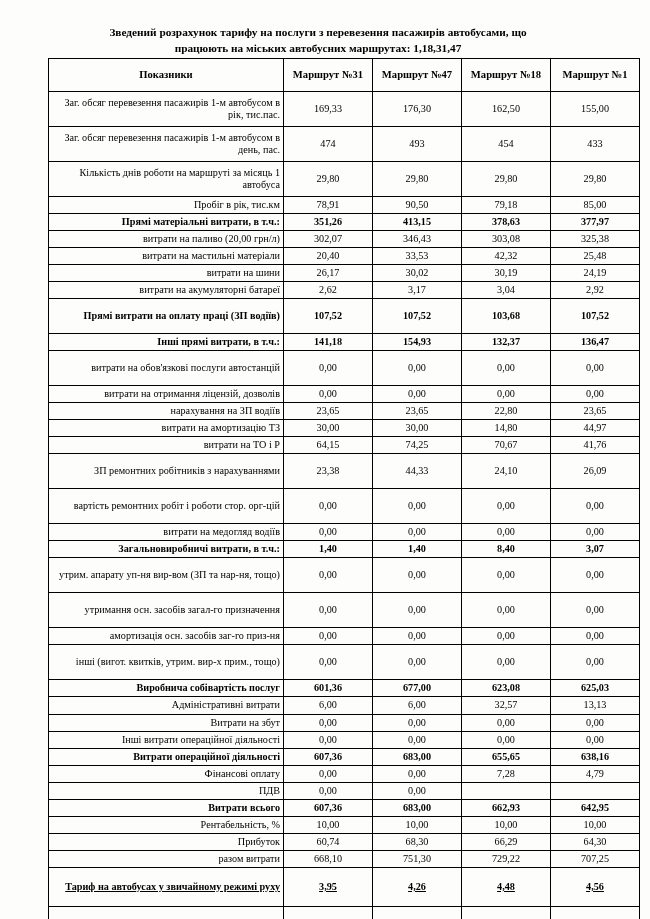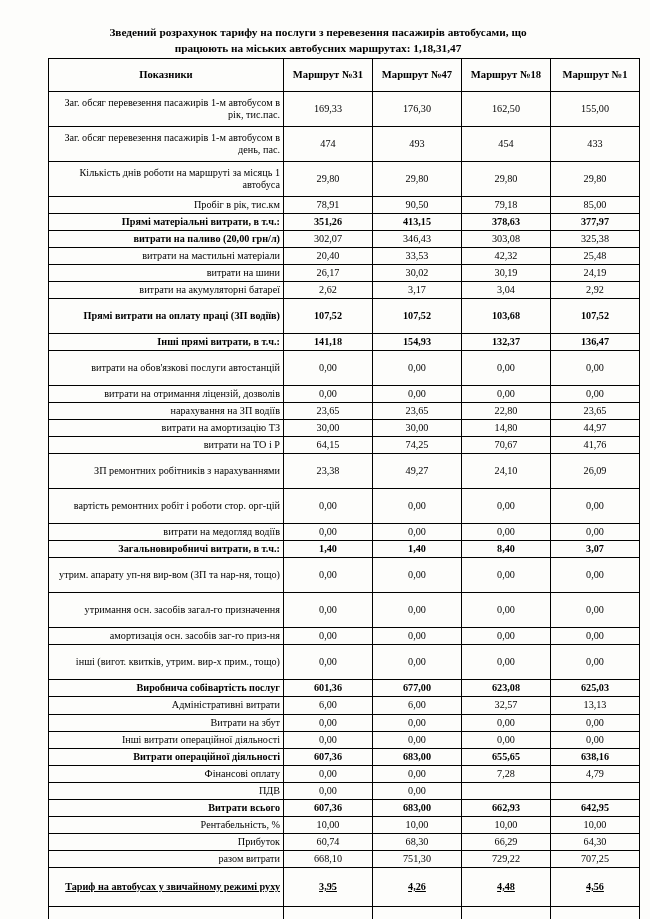--- a/index.html
+++ b/index.html
@@ -124,21 +124,21 @@
             <td class="num col-v">85,00</td>
           </tr>
           <tr class="bold">
             <td class="label col-label">Прямі матеріальні витрати, в т.ч.:</td>
             <td class="num col-v">351,26</td>
             <td class="num col-v">413,15</td>
             <td class="num col-v">378,63</td>
             <td class="num col-v">377,97</td>
           </tr>
           <tr>
-            <td class="label col-label" style="font-weight: bold;">витрати на паливо (20,00 грн/л)</td>
+            <td class="label col-label" style="font-weight: normal;">витрати на паливо (20,00 грн/л)</td>
             <td class="num col-v">302,07</td>
             <td class="num col-v">346,43</td>
             <td class="num col-v">303,08</td>
             <td class="num col-v">325,38</td>
           </tr>
           <tr>
             <td class="label col-label">витрати на мастильні матеріали</td>
             <td class="num col-v">20,40</td>
             <td class="num col-v">33,53</td>
             <td class="num col-v">42,32</td>
@@ -203,21 +203,21 @@
           <tr>
             <td class="label col-label">витрати на ТО і Р</td>
             <td class="num col-v">64,15</td>
             <td class="num col-v">74,25</td>
             <td class="num col-v">70,67</td>
             <td class="num col-v">41,76</td>
           </tr>
           <tr class="tall">
             <td class="label col-label">ЗП ремонтних робітників з нарахуваннями</td>
             <td class="num col-v">23,38</td>
-            <td class="num col-v">49,27</td>
+            <td class="num col-v">44,33</td>
             <td class="num col-v">24,10</td>
             <td class="num col-v">26,09</td>
           </tr>
           <tr class="tall">
             <td class="label col-label">вартість ремонтних робіт і роботи стор. орг-цій</td>
             <td class="num col-v">0,00</td>
             <td class="num col-v">0,00</td>
             <td class="num col-v">0,00</td>
             <td class="num col-v">0,00</td>
           </tr>

